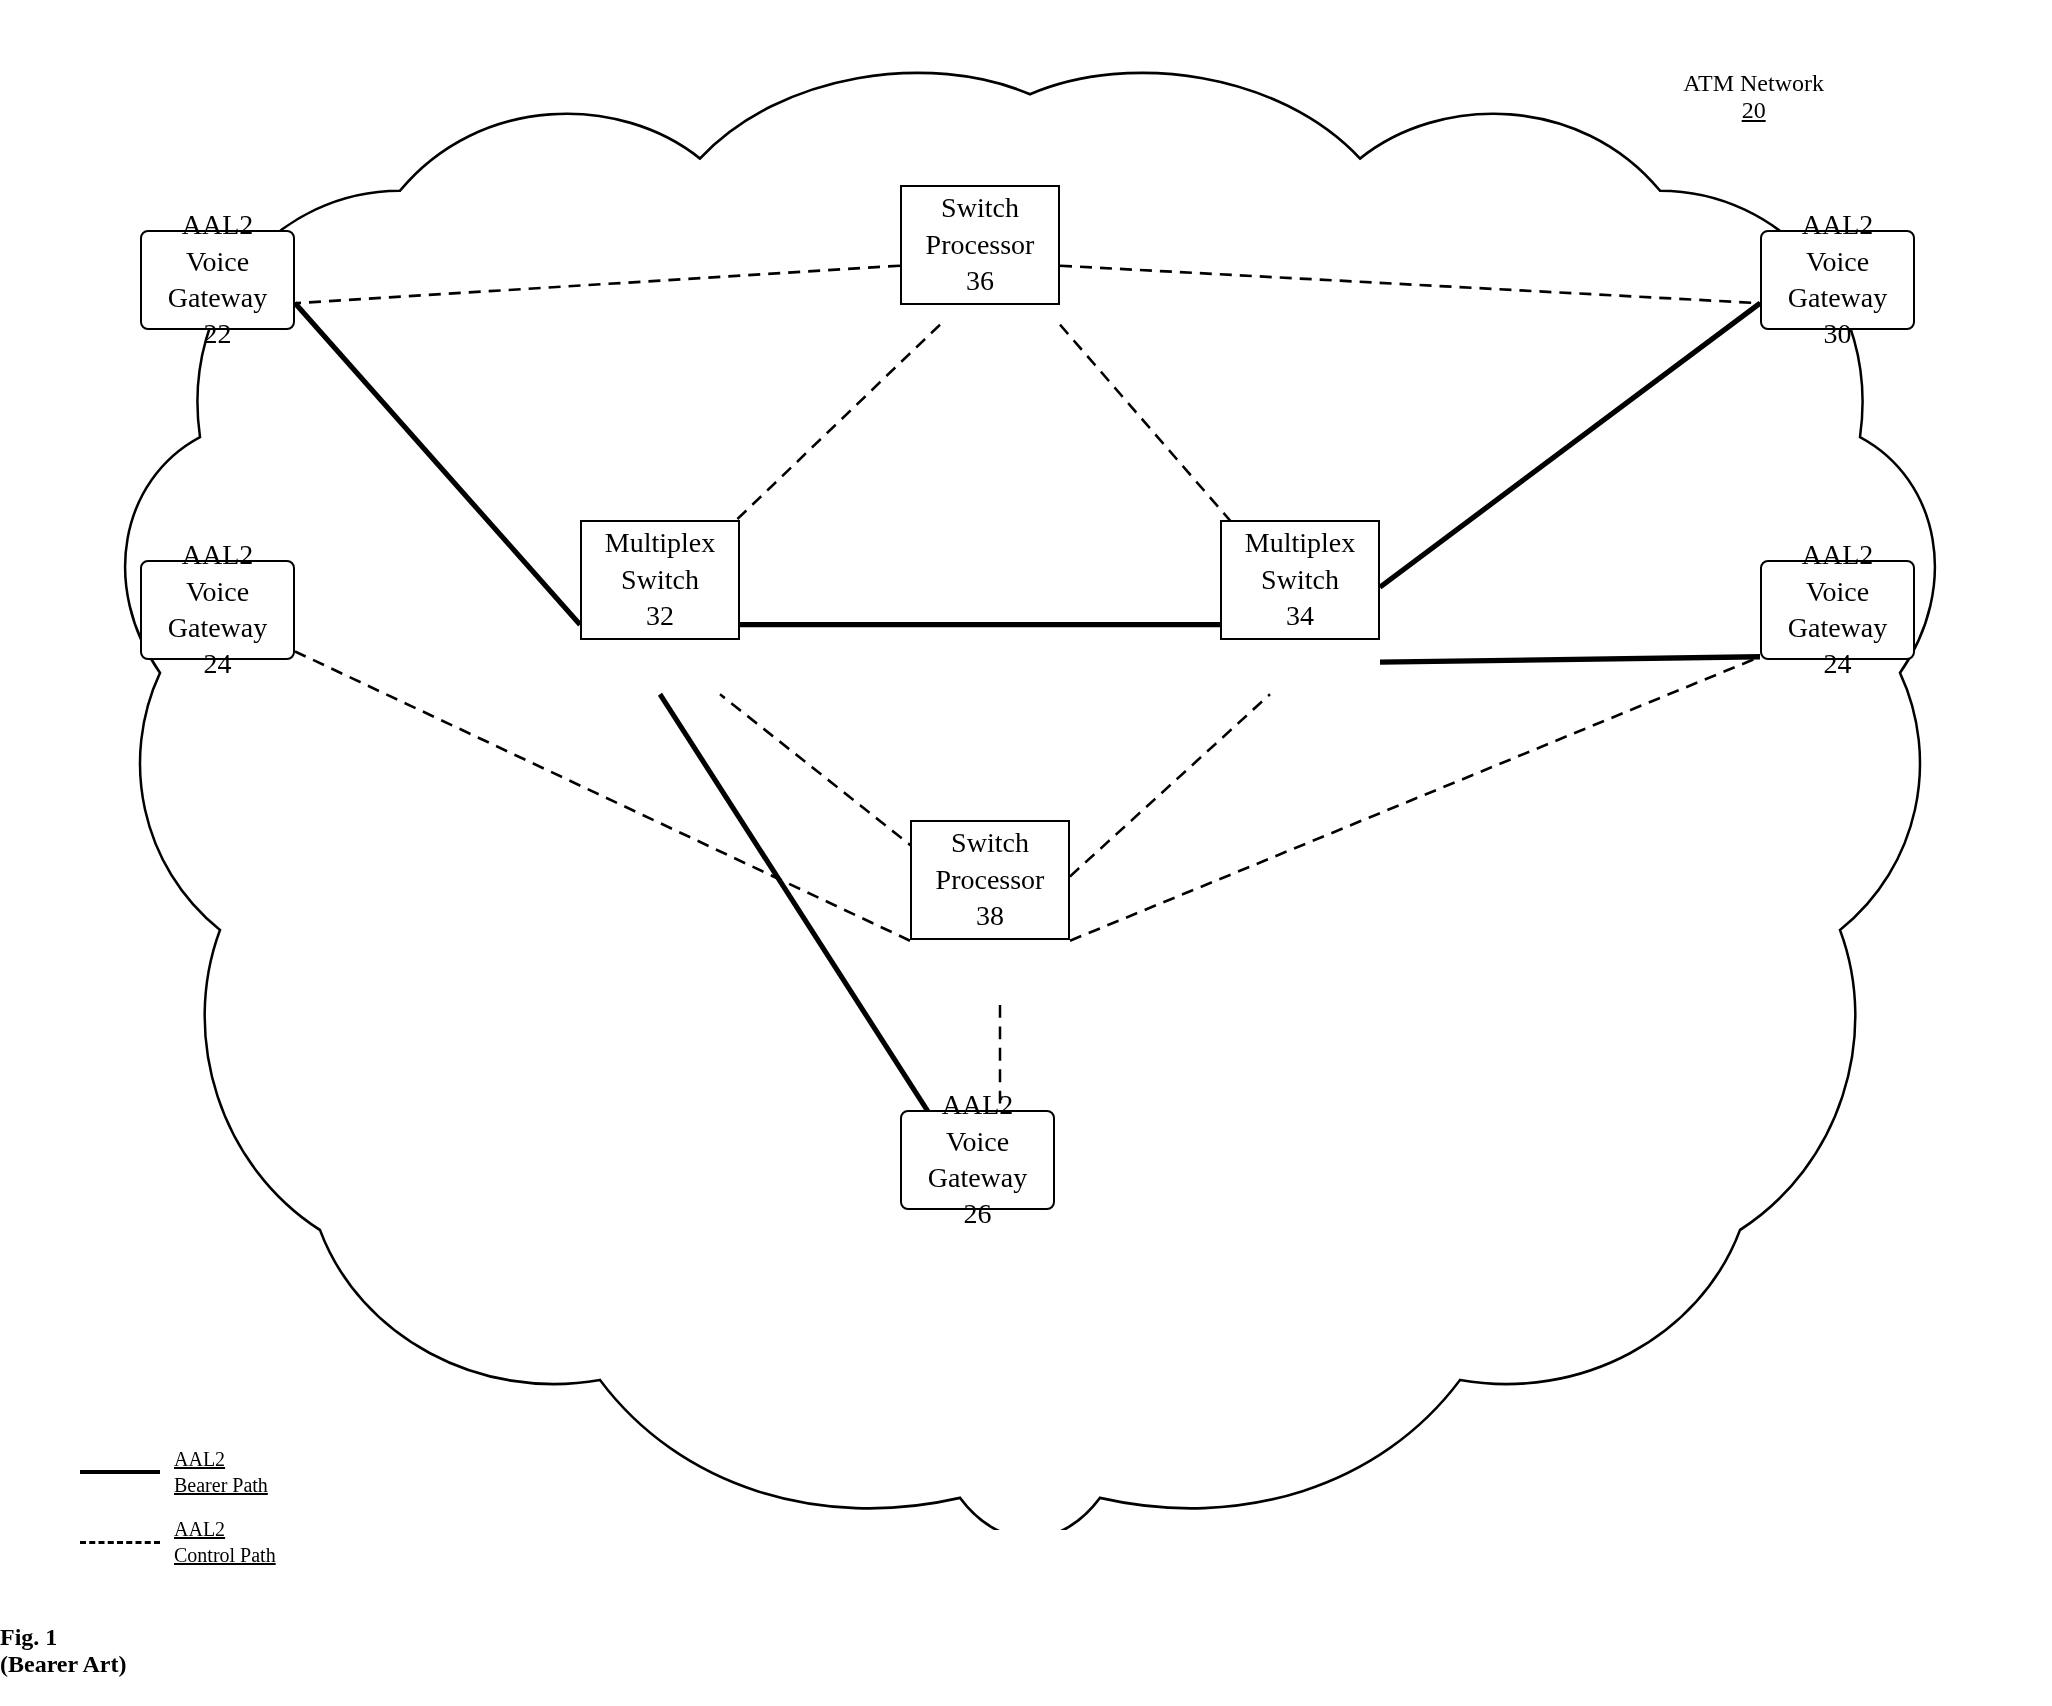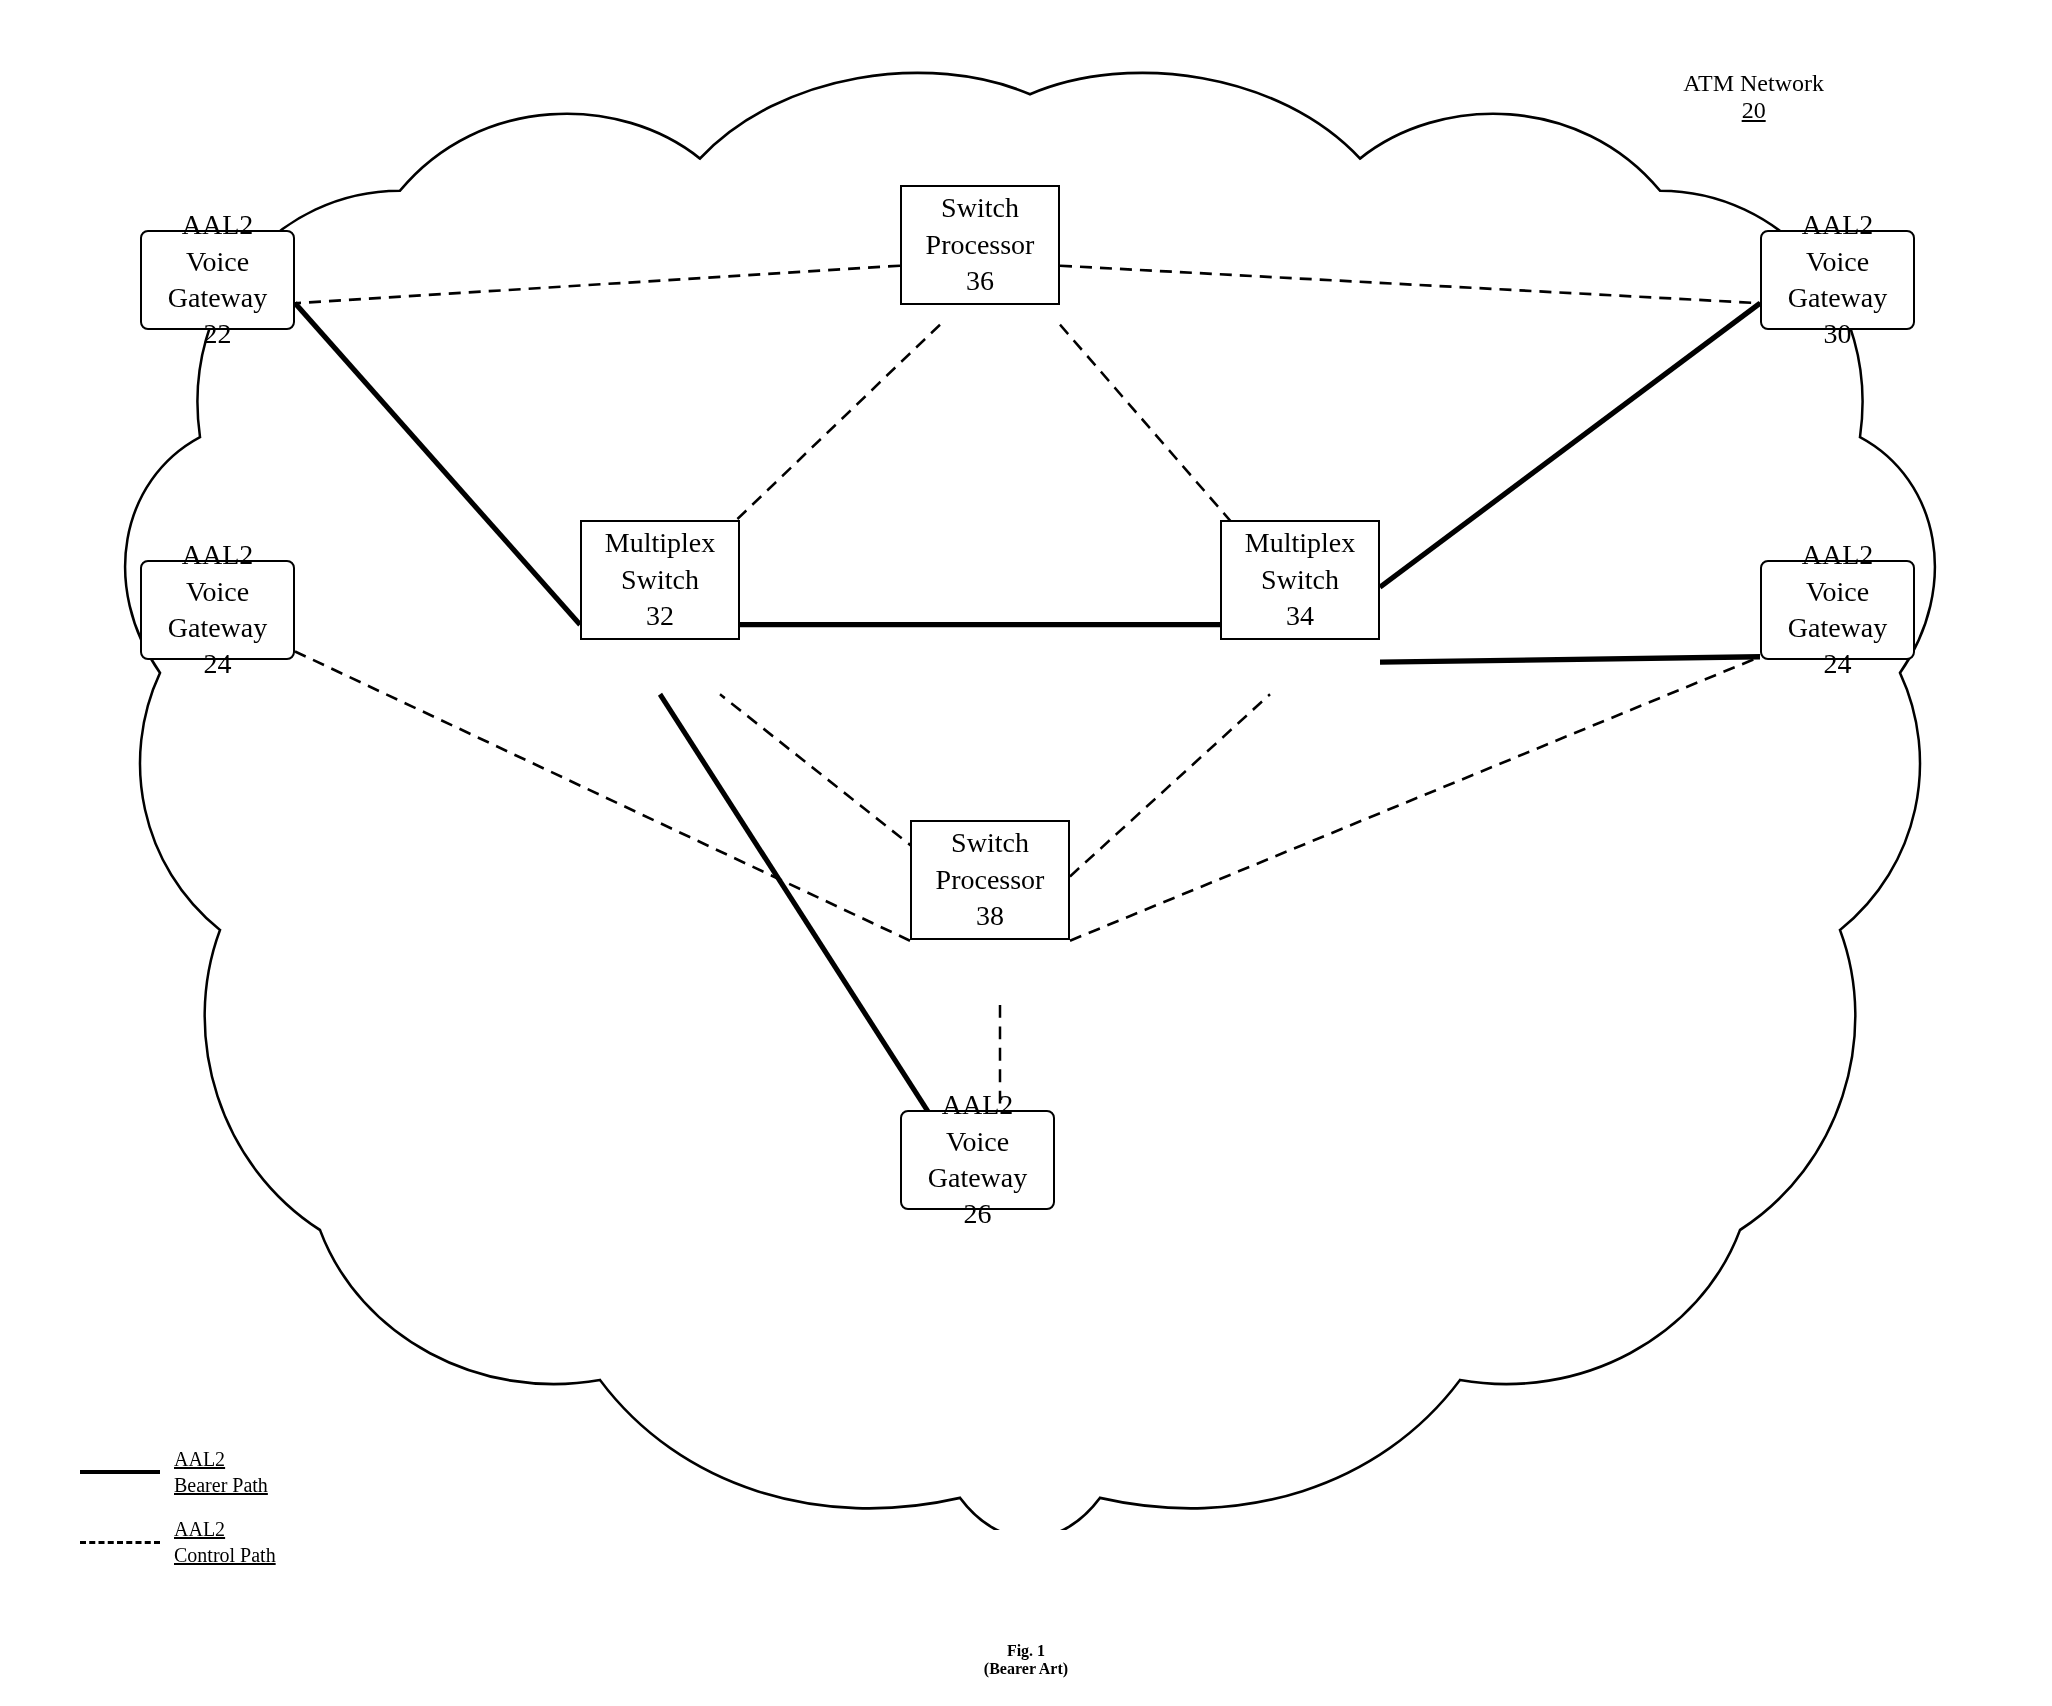--- a/index.html
+++ b/index.html
@@ -85,22 +85,21 @@
       margin-right: 14px;
       flex-shrink: 0;
     }
     .legend-label { line-height: 1.3; }
 
     
     .caption {
       position: absolute;
       bottom: 28px;
       left: 0; right: 0;
-      text-align: center;
-      font-size: 16px;
+      font-size: 24px;
     }
     .caption .fig { font-weight: bold; }
     .caption .prior { font-weight: bold; }
   </style>
 </head>
 <body>
 
 <div class="diagram-container">
 
   <svg viewBox="0 0 1900 1400" preserveAspectRatio="none">

